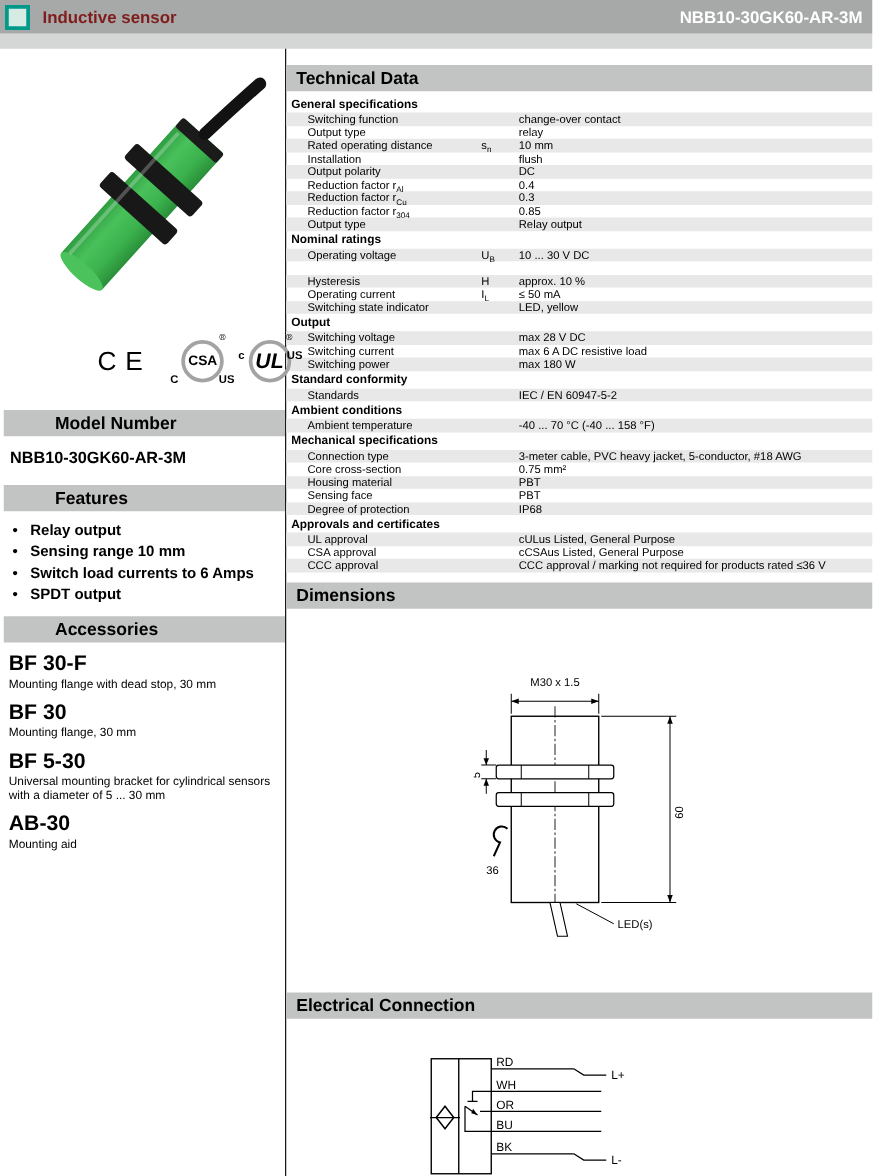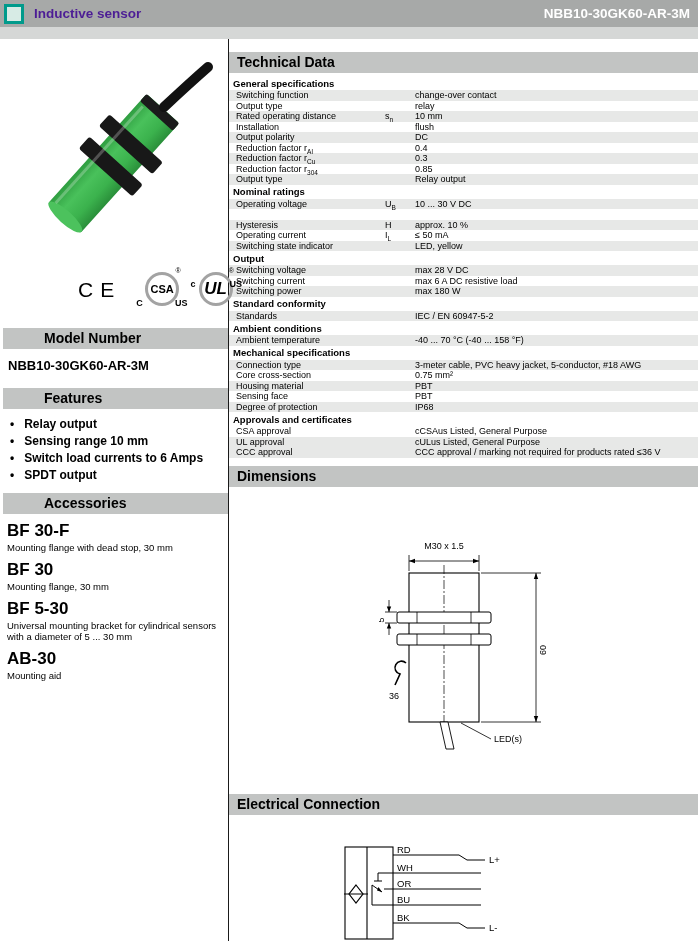--- a/index.html
+++ b/index.html
@@ -2,21 +2,21 @@
 <html><head>
 <meta charset="utf-8">
 <style>
   * { box-sizing: border-box; margin: 0; padding: 0; }
   html,body { width: 698px; height: 941px; background:#fff; overflow:hidden;
     font-family:"Liberation Sans", sans-serif; color:#000; }
 
   
   .topbar { height:27px; background:#a7a9a8; display:flex; align-items:center; }
   .teal-box { width:20px; height:20px; border:3px solid #009a8b; background:#d7ebe5; margin-left:4px; flex:none; }
-  .topbar-title { color:#4c1d95; font-weight:700; font-size:13.5px; margin-left:10px; }
+  .topbar-title { color:#7f1d1d; font-weight:700; font-size:13.5px; margin-left:10px; }
   .topbar-pn { margin-left:auto; margin-right:8px; color:#fff; font-weight:700; font-size:13.5px; }
   .substrip { height:12px; background:#d5d7d6; }
 
   
   .columns { display:flex; min-height:902px; }
   .col-left { width:229px; flex:none; border-right:1px solid #1a1a1a; }
   .col-right { flex:1; min-width:0; }
 
   
   .bar { background:#c2c4c3; font-weight:700; font-size:14px; padding:2px 8px 3px; }
@@ -46,21 +46,21 @@
   .acc-bar { margin-top:9px; }
   .acc-name { font-weight:700; font-size:17px; margin:7px 0 0 7px; }
   .acc-desc { font-size:9.5px; line-height:11px; margin:1px 6px 0 7px; }
 
   
   .td-bar { margin-top:13px; }
   .spec-table { margin-top:3px; }
   .sec-h { font-weight:700; font-size:9.5px; padding:1.5px 0 1.5px 4px; }
   .spec-row { display:flex; min-height:10.5px; line-height:10.5px; font-size:9px; }
   .spec-row.shaded { background:#e7e8e7; }
-  .c-label { width:156px; padding-left:7px; flex:none; white-space:nowrap; }
+  .c-label { width:156px; padding-left:17px; flex:none; white-space:nowrap; }
   .c-sym { width:30px; flex:none; }
   .c-val { flex:1; white-space:nowrap; }
   sub { font-size:6.5px; line-height:0; }
 
   
   .dims-bar { margin-top:8px; }
   .dims-svg { display:block; margin:50px 0 0 150px; }
   .elec-bar { margin-top:42px; }
   .elec-svg { display:block; margin:28px 0 0 112px; }
   svg text { font-family:"Liberation Sans", sans-serif; fill:#000; }
@@ -265,29 +265,29 @@
           <div class="c-label">Sensing face</div>
           <div class="c-sym"></div>
           <div class="c-val">PBT</div>
         </div>
         <div class="spec-row shaded">
           <div class="c-label">Degree of protection</div>
           <div class="c-sym"></div>
           <div class="c-val">IP68</div>
         </div>
         <div class="sec-h">Approvals and certificates</div>
+        <div class="spec-row shaded">
+          <div class="c-label">UL approval</div>
+          <div class="c-sym"></div>
+          <div class="c-val">cULus Listed, General Purpose</div>
+        </div>
         <div class="spec-row">
           <div class="c-label">CSA approval</div>
           <div class="c-sym"></div>
           <div class="c-val">cCSAus Listed, General Purpose</div>
-        </div>
-        <div class="spec-row shaded">
-          <div class="c-label">UL approval</div>
-          <div class="c-sym"></div>
-          <div class="c-val">cULus Listed, General Purpose</div>
         </div>
         <div class="spec-row shaded">
           <div class="c-label">CCC approval</div>
           <div class="c-sym"></div>
           <div class="c-val">CCC approval / marking not required for products rated ≤36 V</div>
         </div>
       </div>
 
     <div class="bar dims-bar">Dimensions</div>
 

